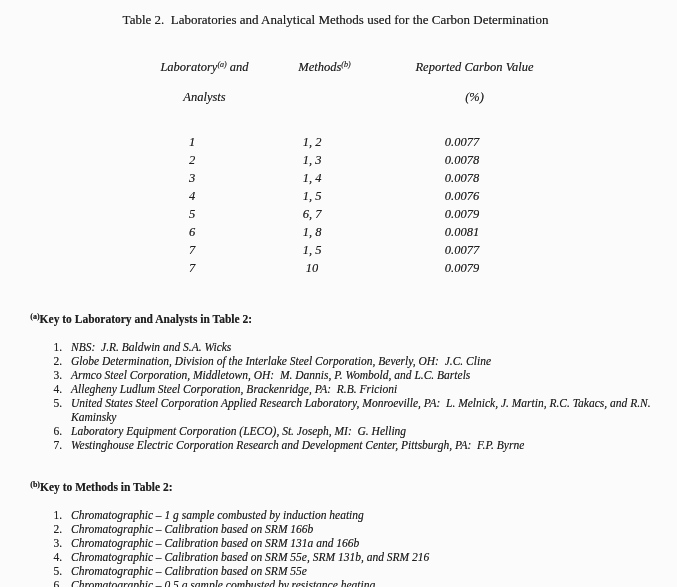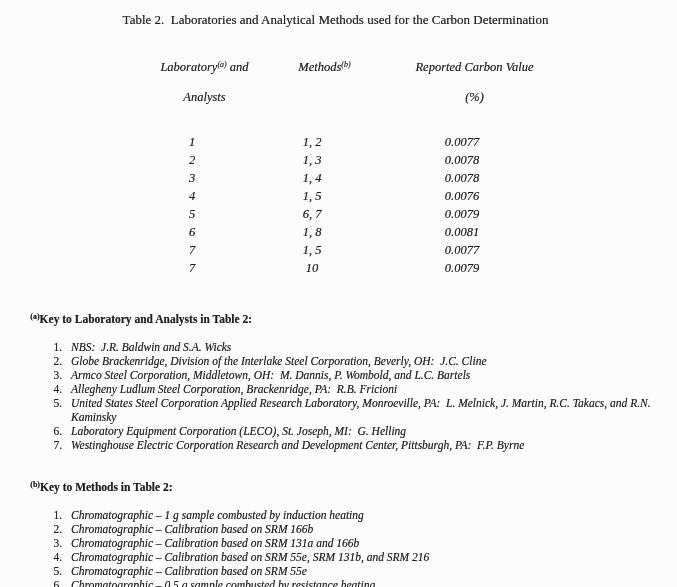--- a/index.html
+++ b/index.html
@@ -156,21 +156,21 @@
   <div class="fn-block fn-a">
     <div class="fn-label">
       <sup>(a)</sup><span>Key to Laboratory and Analysts in Table 2:</span>
     </div>
     <div class="fn-item">
       <span class="fn-num">1.</span>
       <span class="fn-text">NBS:  J.R. Baldwin and S.A. Wicks</span>
     </div>
     <div class="fn-item">
       <span class="fn-num">2.</span>
-      <span class="fn-text">Globe Brackenridge, Division of the Interlake Steel Corporation, Beverly, OH:  J.C. Cline</span>
+      <span class="fn-text">Globe Determination, Division of the Interlake Steel Corporation, Beverly, OH:  J.C. Cline</span>
     </div>
     <div class="fn-item">
       <span class="fn-num">3.</span>
       <span class="fn-text">Armco Steel Corporation, Middletown, OH:  M. Dannis, P. Wombold, and L.C. Bartels</span>
     </div>
     <div class="fn-item">
       <span class="fn-num">4.</span>
       <span class="fn-text">Allegheny Ludlum Steel Corporation, Brackenridge, PA:  R.B. Fricioni</span>
     </div>
     <div class="fn-item">

